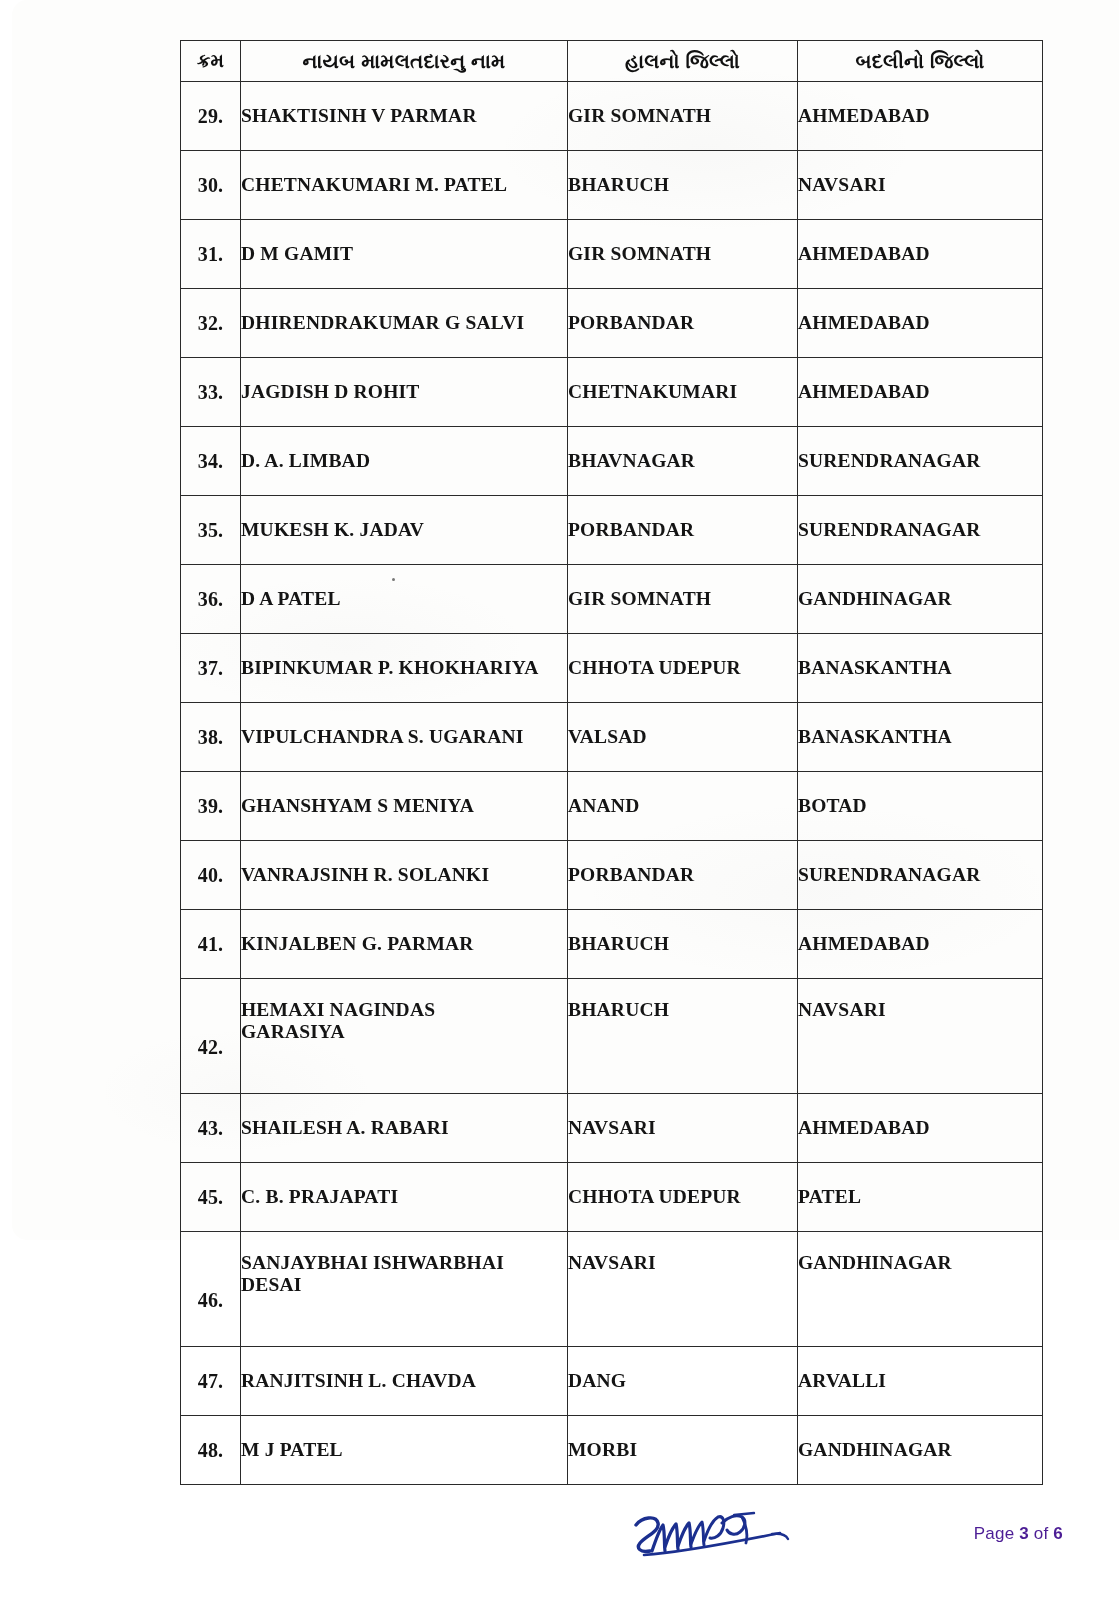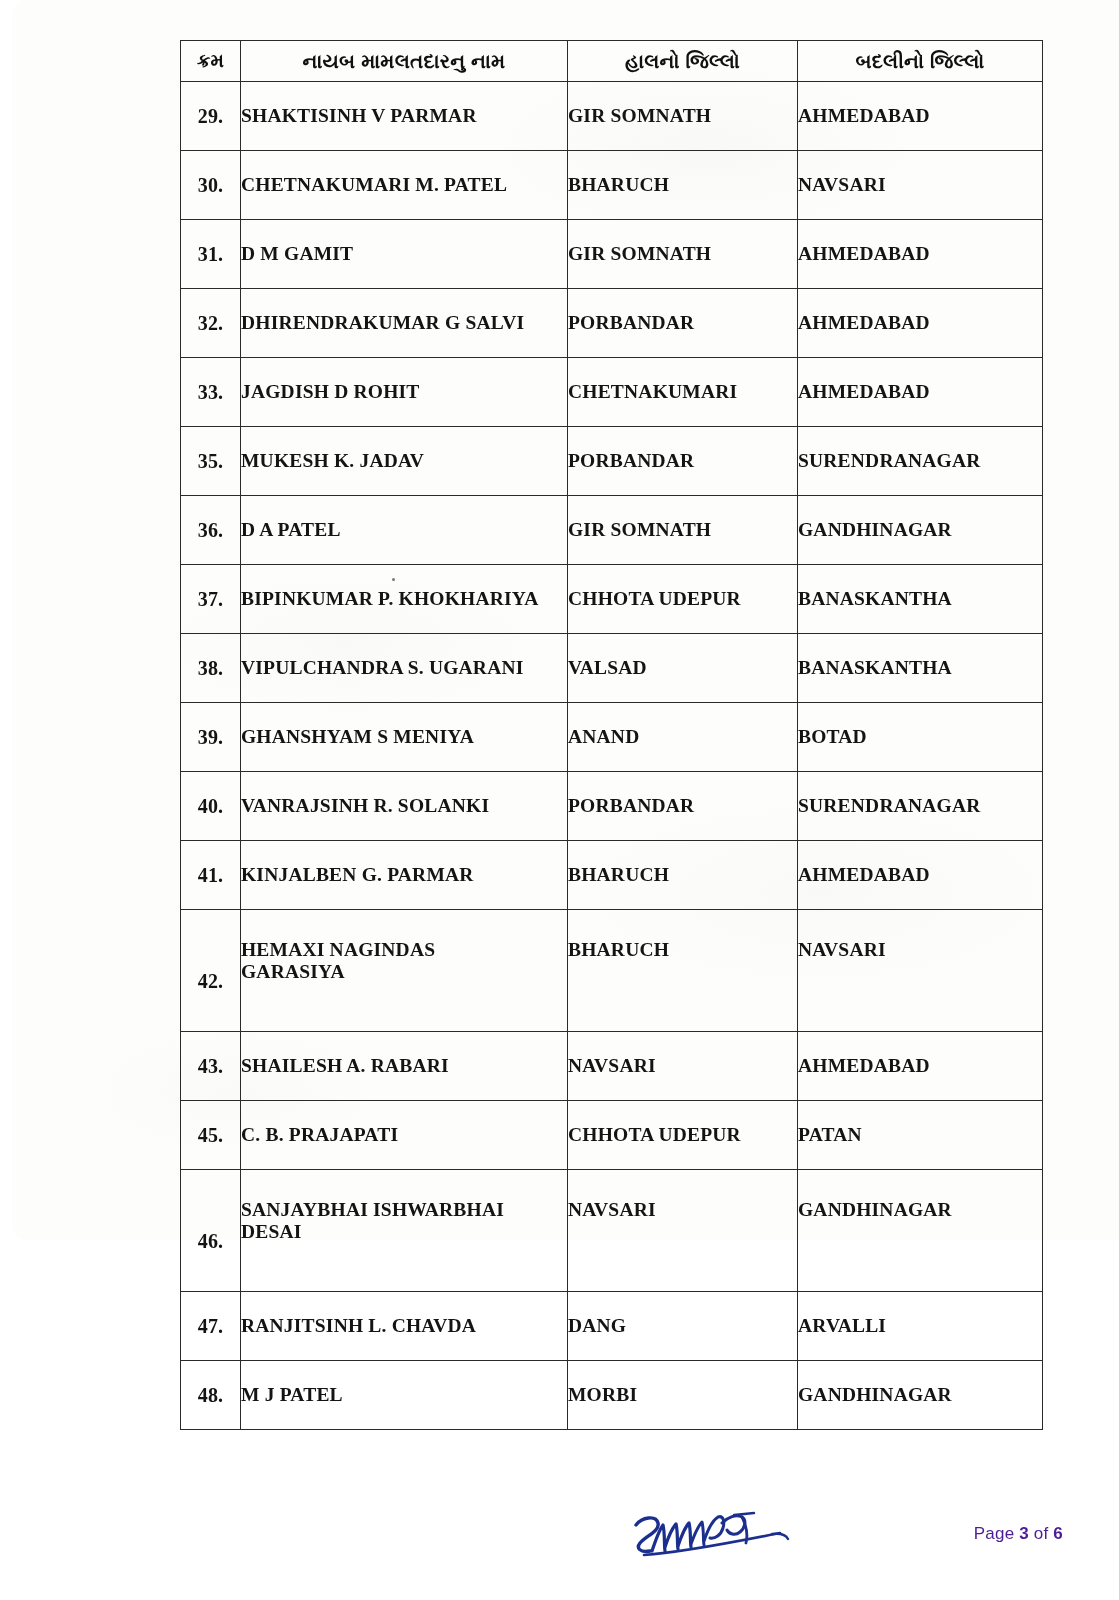--- a/index.html
+++ b/index.html
@@ -88,21 +88,21 @@
   }
   .cell-name  { padding-left: 14px; }
   .cell-cur   { padding-left: 13px; }
   .cell-new   { padding-left: 14px; }
 
   
   tr.tall .row-cell { height: 92px; }
   tr.tall .cell-sr  { vertical-align: middle; padding-top: 22px; }
   tr.tall .cell-name,
   tr.tall .cell-cur,
-  tr.tall .cell-new { vertical-align: top; padding-top: 29px; }
+  tr.tall .cell-new { vertical-align: top; padding-top: 20px; }
 
   .name-line2 { display: block; }
 
   
   .speck {
     position: absolute;
     width: 3px; height: 3px;
     background: #4a4a4a;
     border-radius: 50%;
     opacity: 0.75;
@@ -184,20 +184,26 @@
         <td class="row-cell cell-new">AHMEDABAD</td>
       </tr>
 
       <tr>
         <td class="row-cell cell-sr">33.</td>
         <td class="row-cell cell-name">JAGDISH D ROHIT</td>
         <td class="row-cell cell-cur">CHETNAKUMARI</td>
         <td class="row-cell cell-new">AHMEDABAD</td>
       </tr>
 
+      <tr>
+        <td class="row-cell cell-sr">34.</td>
+        <td class="row-cell cell-name">D. A. LIMBAD</td>
+        <td class="row-cell cell-cur">BHAVNAGAR</td>
+        <td class="row-cell cell-new">SURENDRANAGAR</td>
+      </tr>
 
       <tr>
         <td class="row-cell cell-sr">35.</td>
         <td class="row-cell cell-name">MUKESH K. JADAV</td>
         <td class="row-cell cell-cur">PORBANDAR</td>
         <td class="row-cell cell-new">SURENDRANAGAR</td>
       </tr>
 
       <tr>
         <td class="row-cell cell-sr">36.</td>
@@ -256,21 +262,21 @@
         <td class="row-cell cell-name">SHAILESH A. RABARI</td>
         <td class="row-cell cell-cur">NAVSARI</td>
         <td class="row-cell cell-new">AHMEDABAD</td>
       </tr>
 
 
       <tr>
         <td class="row-cell cell-sr">45.</td>
         <td class="row-cell cell-name">C. B. PRAJAPATI</td>
         <td class="row-cell cell-cur">CHHOTA UDEPUR</td>
-        <td class="row-cell cell-new">PATAN</td>
+        <td class="row-cell cell-new">PATEL</td>
       </tr>
 
       <tr class="tall">
         <td class="row-cell cell-sr">46.</td>
         <td class="row-cell cell-name">
           <span>SANJAYBHAI ISHWARBHAI</span>
           <span class="name-line2">DESAI</span>
         </td>
         <td class="row-cell cell-cur">NAVSARI</td>
         <td class="row-cell cell-new">GANDHINAGAR</td>

